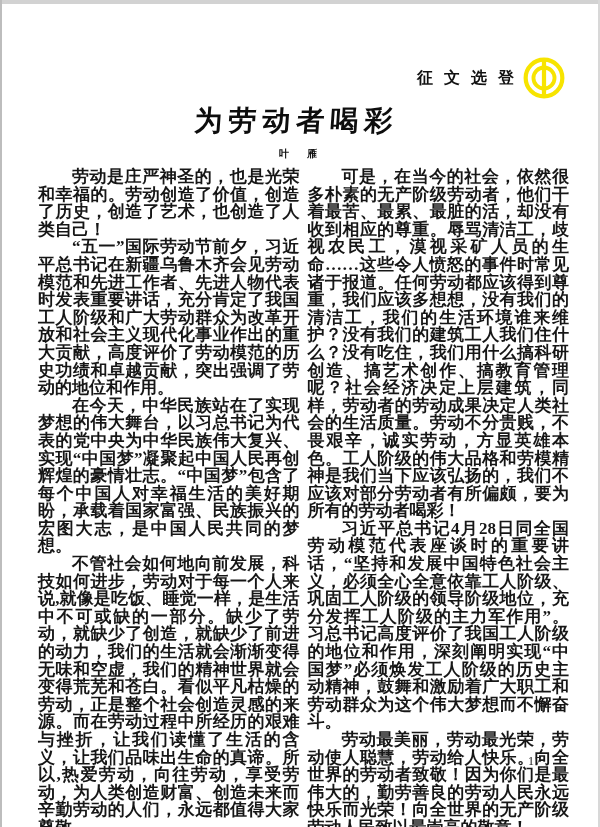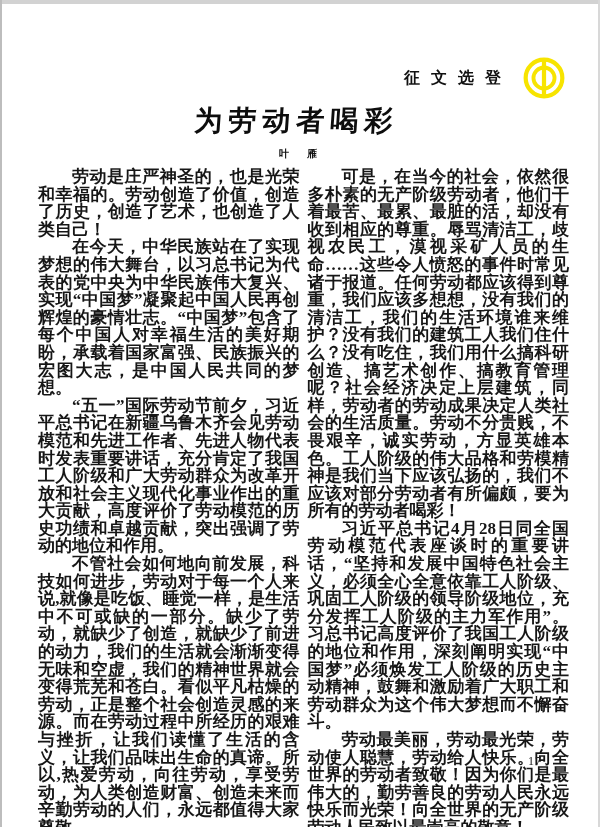--- a/index.html
+++ b/index.html
@@ -12,21 +12,21 @@
     color:#1a1a1a;
     box-sizing:border-box;
   }
   
   .edge-top{position:absolute;top:0;left:0;width:600px;height:4px;background:#d2d2d2;}
   .edge-left{position:absolute;top:0;left:0;width:2px;height:827px;background:#bdbdbd;}
   .edge-right{position:absolute;top:0;right:0;width:2px;height:827px;background:#d8d8d8;}
 
   .header{
     position:absolute;top:56px;right:34px;
-    display:flex;align-items:center;gap:21px;text-align:right;
+    display:flex;align-items:center;gap:8px;text-align:right;
   }
   .header-label{
     font-size:16px;font-weight:bold;
     letter-spacing:11px;margin-right:-11px;
     color:#111;
     white-space:nowrap;
   }
   .logo{width:44px;height:44px;flex:0 0 auto;}
 
   .title{
@@ -93,22 +93,22 @@
       </svg>
     </span>
   </div>
 
   <div class="title">为劳动者喝彩</div>
   <div class="author">叶　雁</div>
 
   <div class="columns">
     <div class="column">
       <p class="para">劳动是庄严神圣的，也是光荣和幸福的。劳动创造了价值，创造了历史，创造了艺术，也创造了人类自己！</p>
+      <p class="para">“五一”国际劳动节前夕，习近平总书记在新疆乌鲁木齐会见劳动模范和先进工作者、先进人物代表时发表重要讲话，充分肯定了我国工人阶级和广大劳动群众为改革开放和社会主义现代化事业作出的重大贡献，高度评价了劳动模范的历史功绩和卓越贡献，突出强调了劳动的地位和作用。</p>
       <p class="para">在今天，中华民族站在了实现梦想的伟大舞台，以习总书记为代表的党中央为中华民族伟大复兴、实现“中国梦”凝聚起中国人民再创辉煌的豪情壮志。“中国梦”包含了每个中国人对幸福生活的美好期盼，承载着国家富强、民族振兴的宏图大志，是中国人民共同的梦想。</p>
-      <p class="para">“五一”国际劳动节前夕，习近平总书记在新疆乌鲁木齐会见劳动模范和先进工作者、先进人物代表时发表重要讲话，充分肯定了我国工人阶级和广大劳动群众为改革开放和社会主义现代化事业作出的重大贡献，高度评价了劳动模范的历史功绩和卓越贡献，突出强调了劳动的地位和作用。</p>
       <p class="para">不管社会如何地向前发展，科技如何进步，劳动对于每一个人来说,就像是吃饭、睡觉一样，是生活中不可或缺的一部分。缺少了劳动，就缺少了创造，就缺少了前进的动力，我们的生活就会渐渐变得无味和空虚，我们的精神世界就会变得荒芜和苍白。看似平凡枯燥的劳动，正是整个社会创造灵感的来源。而在劳动过程中所经历的艰难与挫折，让我们读懂了生活的含义，让我们品味出生命的真谛。所以,热爱劳动，向往劳动，享受劳动，为人类创造财富、创造未来而辛勤劳动的人们，永远都值得大家尊敬。</p>
 
     </div>
     <div class="column">
       <p class="para">可是，在当今的社会，依然很多朴素的无产阶级劳动者，他们干着最苦、最累、最脏的活，却没有收到相应的尊重。辱骂清洁工，歧视农民工，漠视采矿人员的生命……这些令人愤怒的事件时常见诸于报道。任何劳动都应该得到尊重，我们应该多想想，没有我们的清洁工，我们的生活环境谁来维护？没有我们的建筑工人我们住什么？没有吃住，我们用什么搞科研创造、搞艺术创作、搞教育管理呢？社会经济决定上层建筑，同样，劳动者的劳动成果决定人类社会的生活质量。劳动不分贵贱，不畏艰辛，诚实劳动，方显英雄本色。工人阶级的伟大品格和劳模精神是我们当下应该弘扬的，我们不应该对部分劳动者有所偏颇，要为所有的劳动者喝彩！</p>
       <p class="para">习近平总书记4月28日同全国劳动模范代表座谈时的重要讲话，“坚持和发展中国特色社会主义，必须全心全意依靠工人阶级、巩固工人阶级的领导阶级地位，充分发挥工人阶级的主力军作用”。习总书记高度评价了我国工人阶级的地位和作用，深刻阐明实现“中国梦”必须焕发工人阶级的历史主动精神，鼓舞和激励着广大职工和劳动群众为这个伟大梦想而不懈奋斗。</p>
       <p class="para"><span>劳动最美丽，劳动最光荣，劳动使人聪慧，劳动给人快乐。向全世界的劳动者致敬！因为你们是最伟大的，勤劳善良的劳动人民永远快乐而光荣！向全世界的无产阶级劳动人民致以最崇高的敬意！</span></p>
     </div>
   </div>
 

